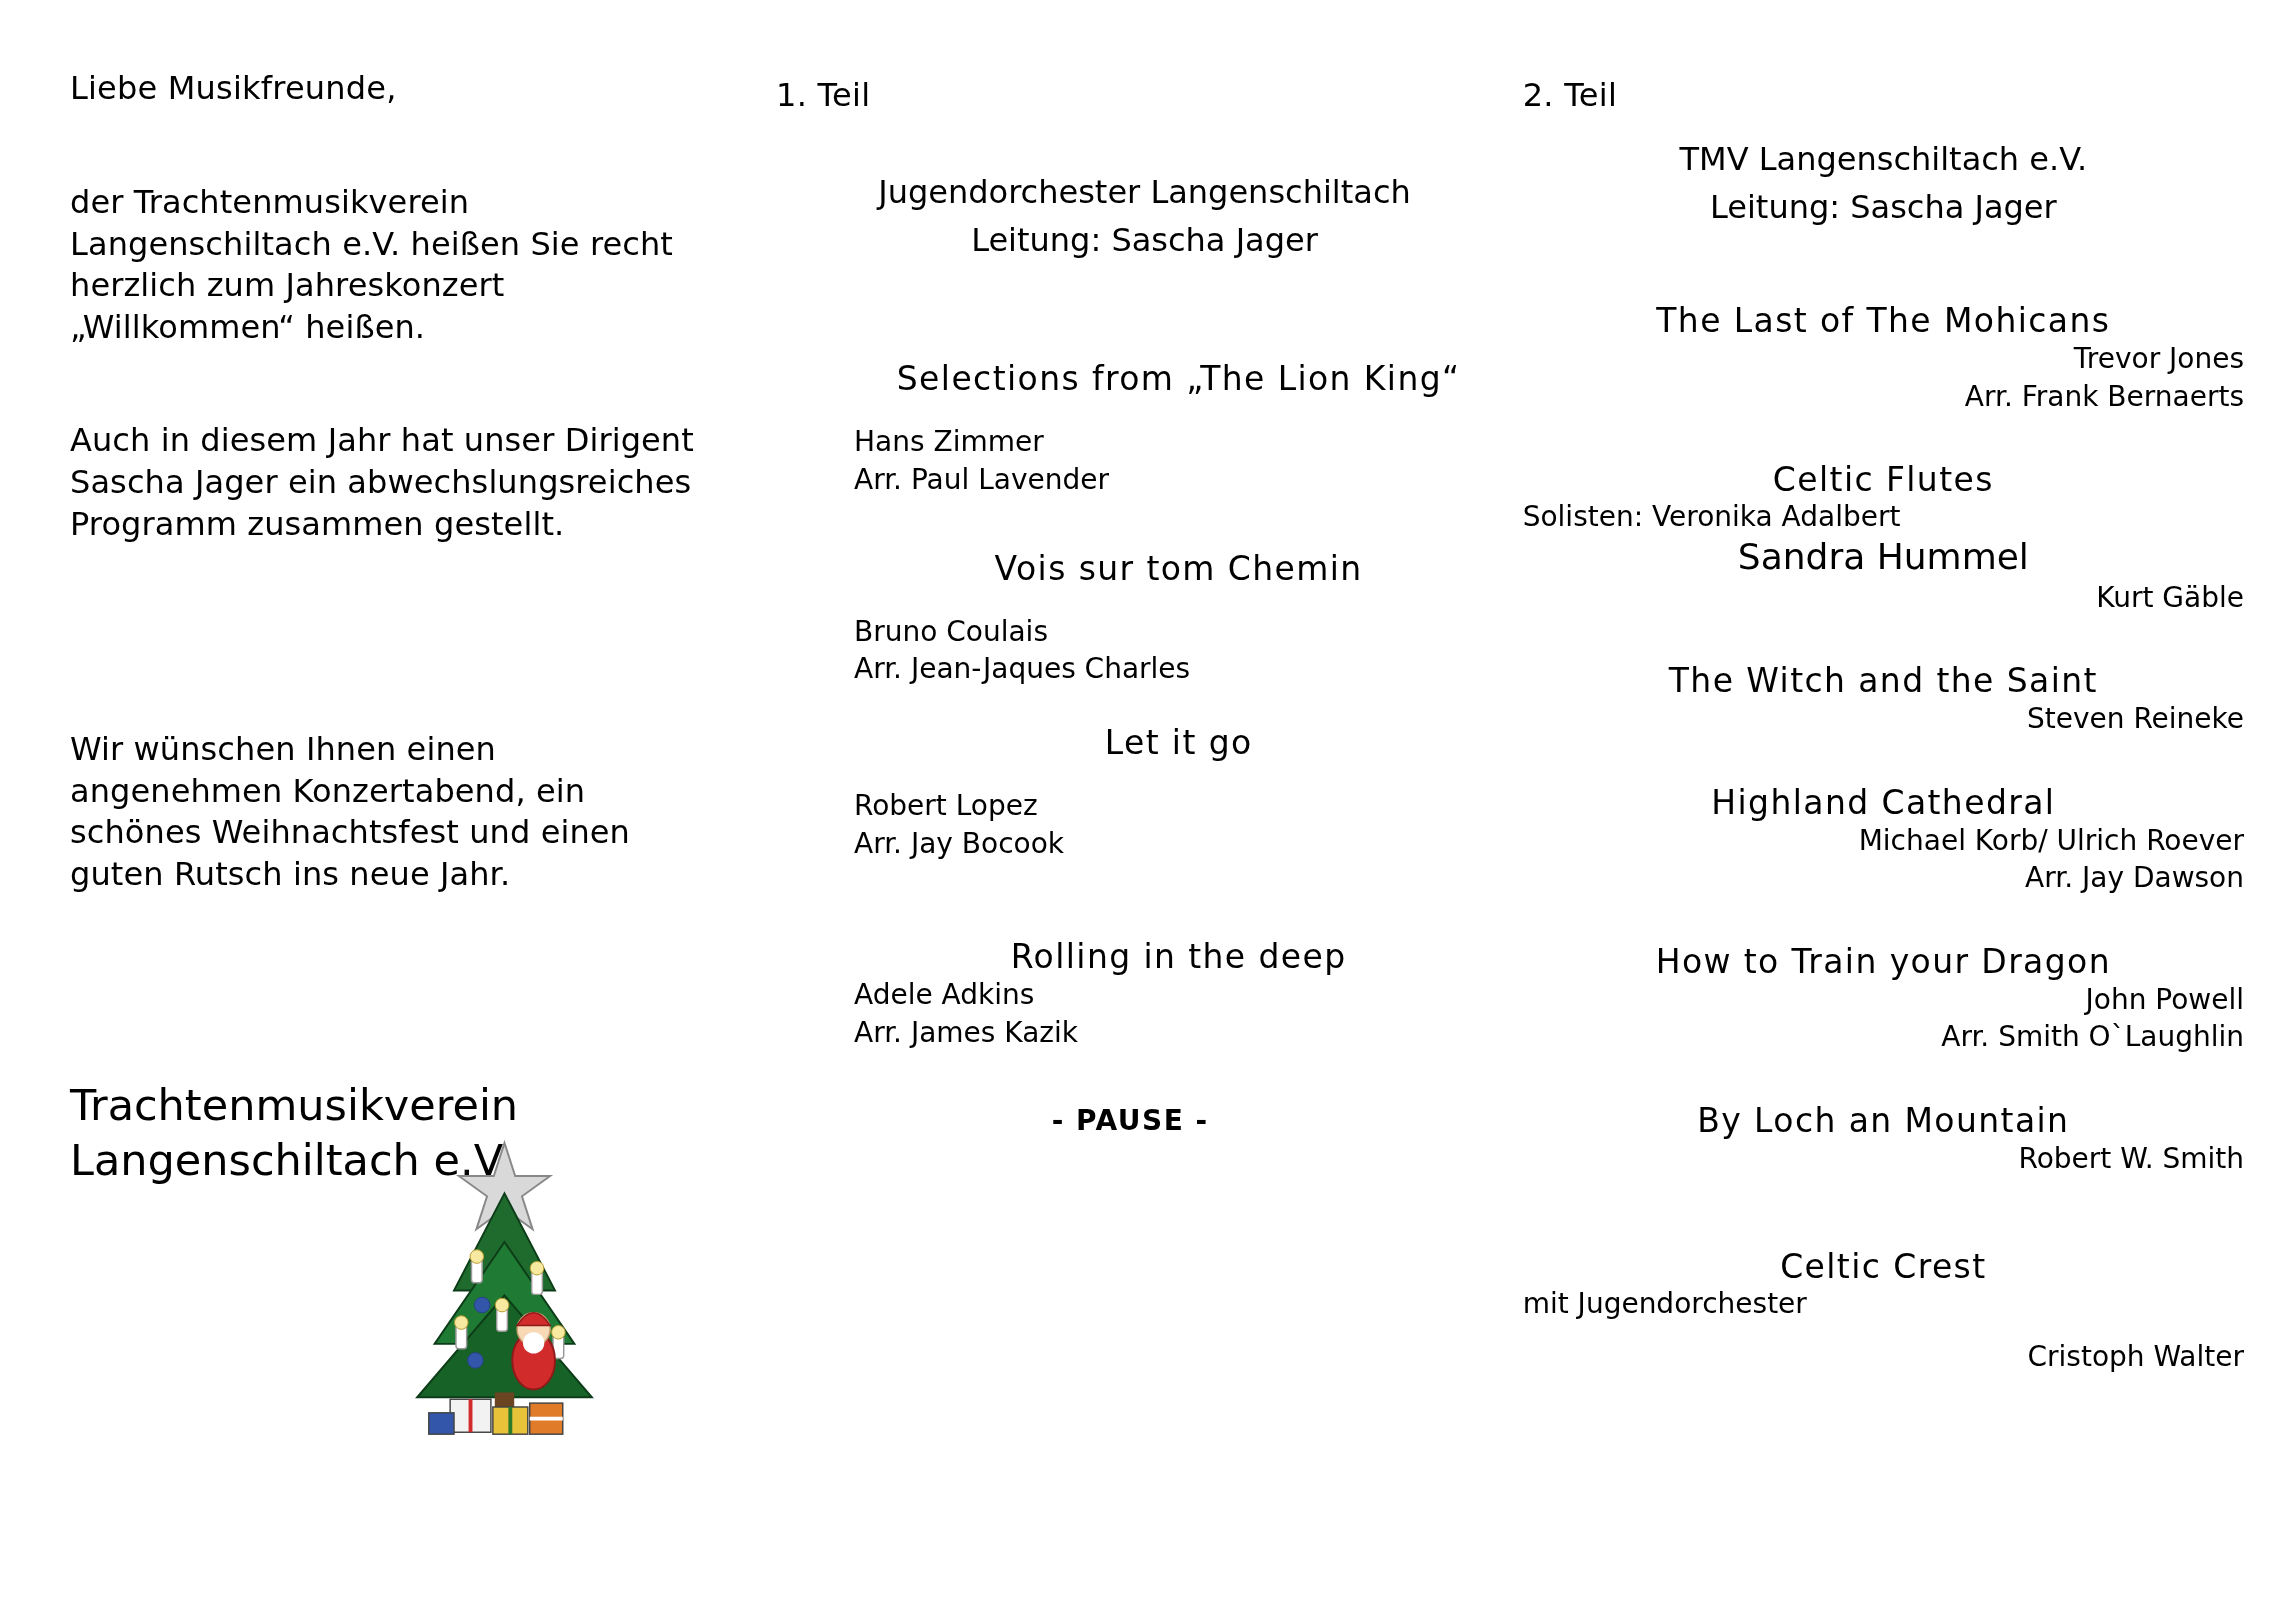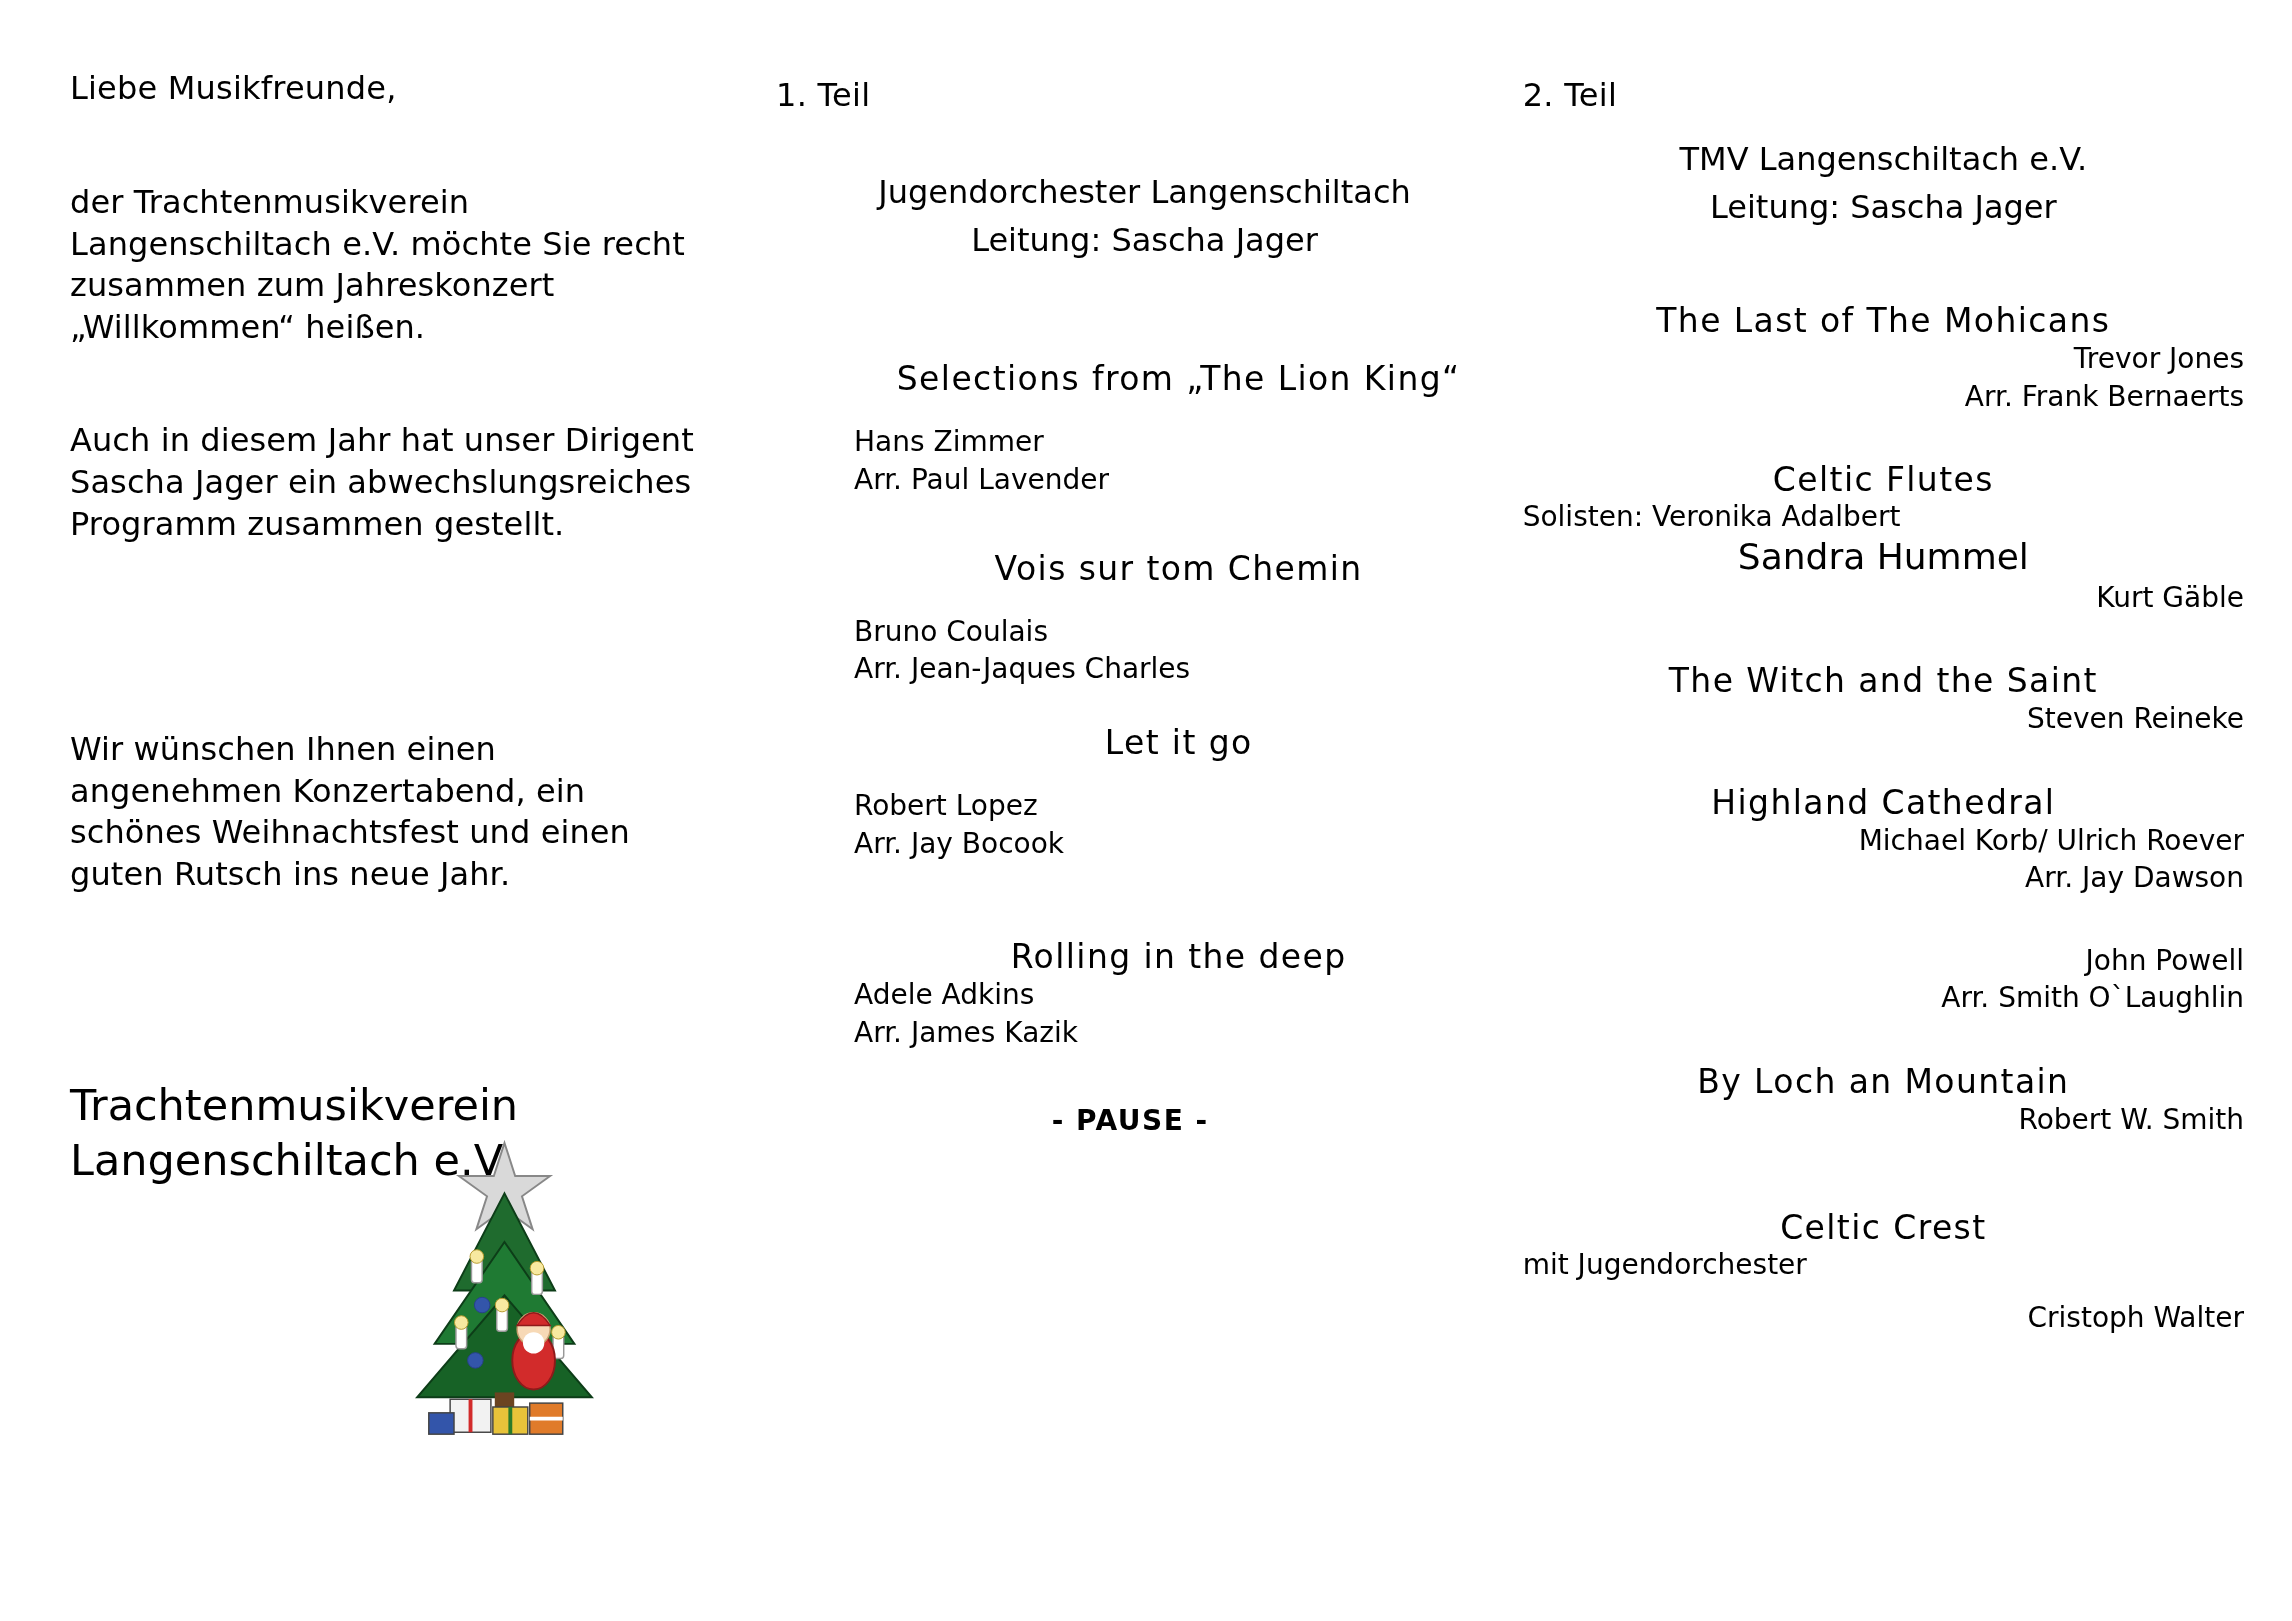--- a/index.html
+++ b/index.html
@@ -143,21 +143,21 @@
   .sp-26 { height: 25px; }
 </style>
 </head>
 <body>
 
 <div class="page">
 
   <div class="col-left">
     <div class="greeting">Liebe Musikfreunde,</div>
     <div class="gap-1"></div>
-    <div class="para">der Trachtenmusikverein Langenschiltach e.V. möchte Sie recht zusammen zum Jahreskonzert „Willkommen“ heißen.</div>
+    <div class="para">der Trachtenmusikverein Langenschiltach e.V. heißen Sie recht herzlich zum Jahreskonzert „Willkommen“ heißen.</div>
     <div class="gap-2"></div>
     <div class="para">Auch in diesem Jahr hat unser Dirigent Sascha Jager ein abwechslungsreiches Programm zusammen gestellt.</div>
     <div class="gap-3"></div>
     <div class="para">Wir wünschen Ihnen einen angenehmen Konzertabend, ein schönes Weihnachtsfest und einen guten Rutsch ins neue Jahr.</div>
     <div class="gap-4"></div>
     <div class="signature">Trachtenmusikverein Langenschiltach e.V.</div>
 
     <div class="tree-wrap">
       <svg viewBox="0 0 240 320" width="233" height="311" aria-hidden="true">
 
@@ -305,20 +305,21 @@
         <div class="piece-title">Highland Cathedral</div>
         <div class="credits-right">
           <div>Michael Korb/ Ulrich Roever</div>
           <div>Arr. Jay Dawson</div>
         </div>
       </div>
 
       <div class="sp-26"></div>
 
       <div class="piece-r">
+        <div class="piece-title">How to Train your Dragon</div>
         <div class="credits-right">
           <div>John Powell</div>
           <div>Arr. Smith O`Laughlin</div>
         </div>
       </div>
 
       <div class="sp-26"></div>
 
       <div class="piece-r">
         <div class="piece-title">By Loch an Mountain</div>

